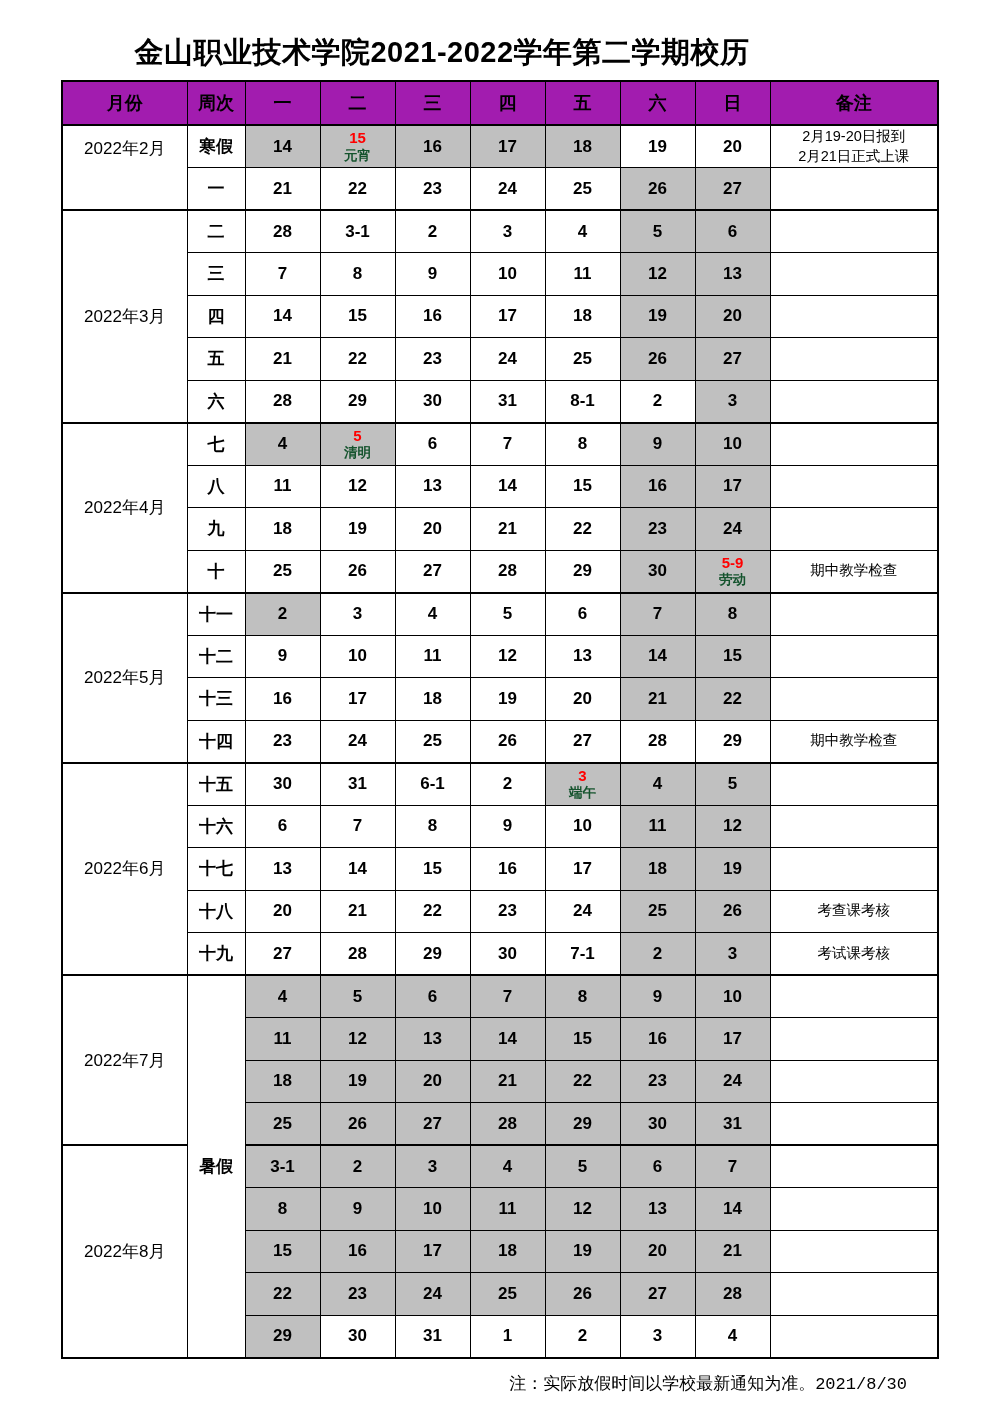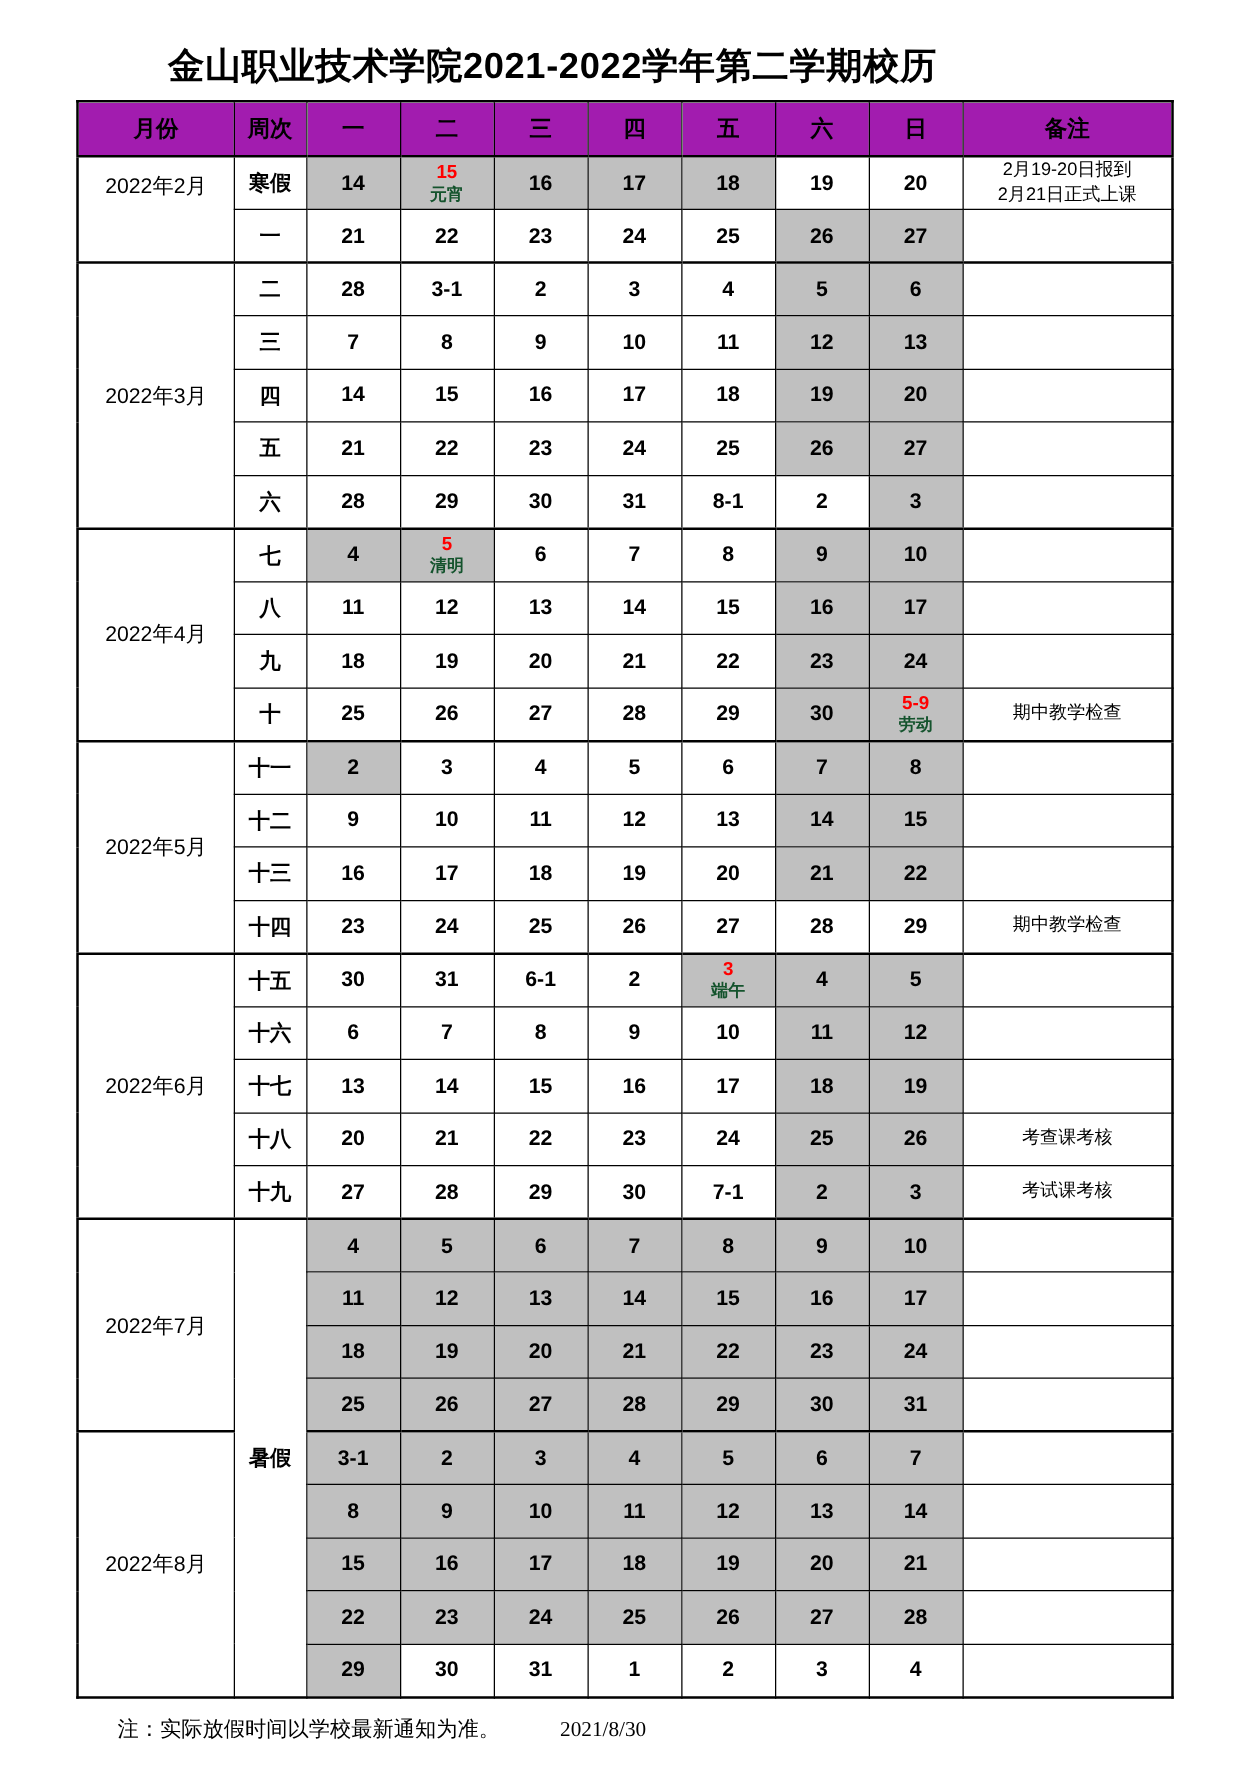--- a/index.html
+++ b/index.html
@@ -47,25 +47,24 @@
   .week-cell { font-size: 17px; font-weight: bold; margin-top: 39px; }
   .day-cell { font-size: 17px; font-weight: bold; }
   .day-cell.gray { background: #c0c0c0; }
   .fest-num { font-size: 15px; font-weight: bold; color: #ff0000; line-height: 1.25; }
   .fest-name { font-size: 13.5px; font-weight: bold; color: #14532d; line-height: 1.2; }
   .note-cell { font-size: 14.5px; font-weight: normal; line-height: 1.35; border-radius: 14px; }
   .footer {
     position: absolute;
     left: 61px; top: 1372px; width: 876px;
     display: flex;
-    justify-content: flex-start;
+    justify-content: flex-end;
     align-items: baseline;
-    font-family: Liberation Serif, serif;
+    font-family: Liberation Mono, monospace;
     font-size: 17px;
-    gap: 48px;
   }
   .footer .footnote { padding-left: 33px; }
   .footer .revision-date { padding-right: 30px; }
 </style>
 </head>
 <body>
 
 <div class="title">金山职业技术学院2021-2022学年第二学期校历</div>
 
 <table class="calendar">

